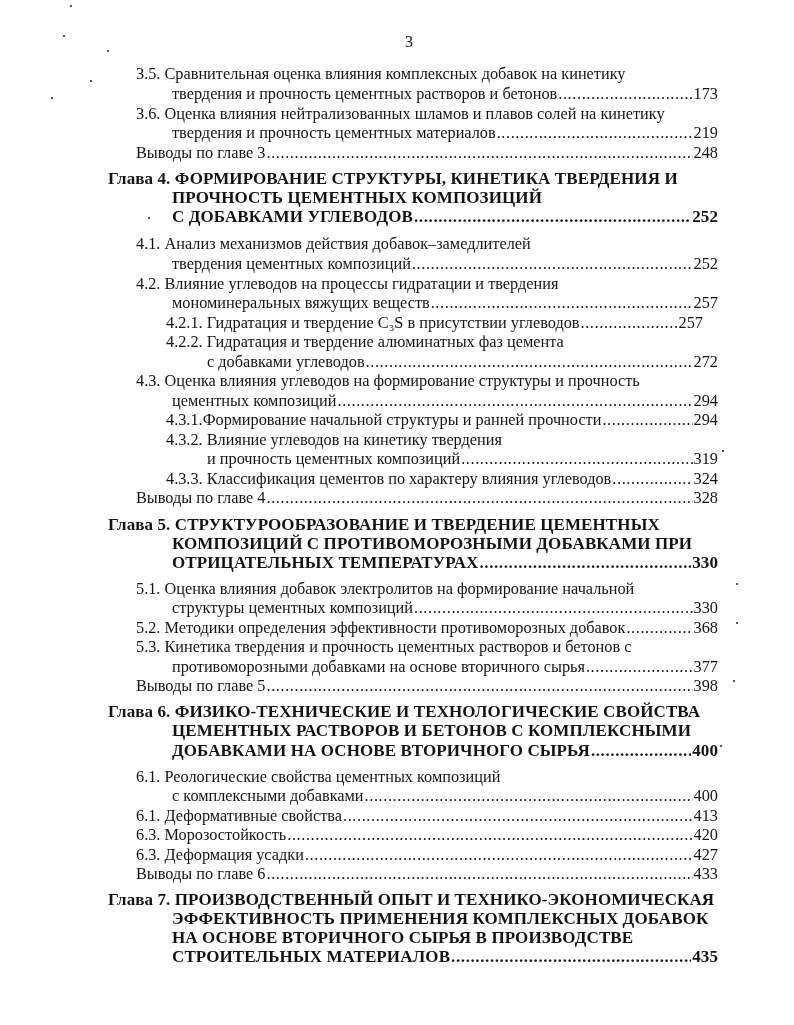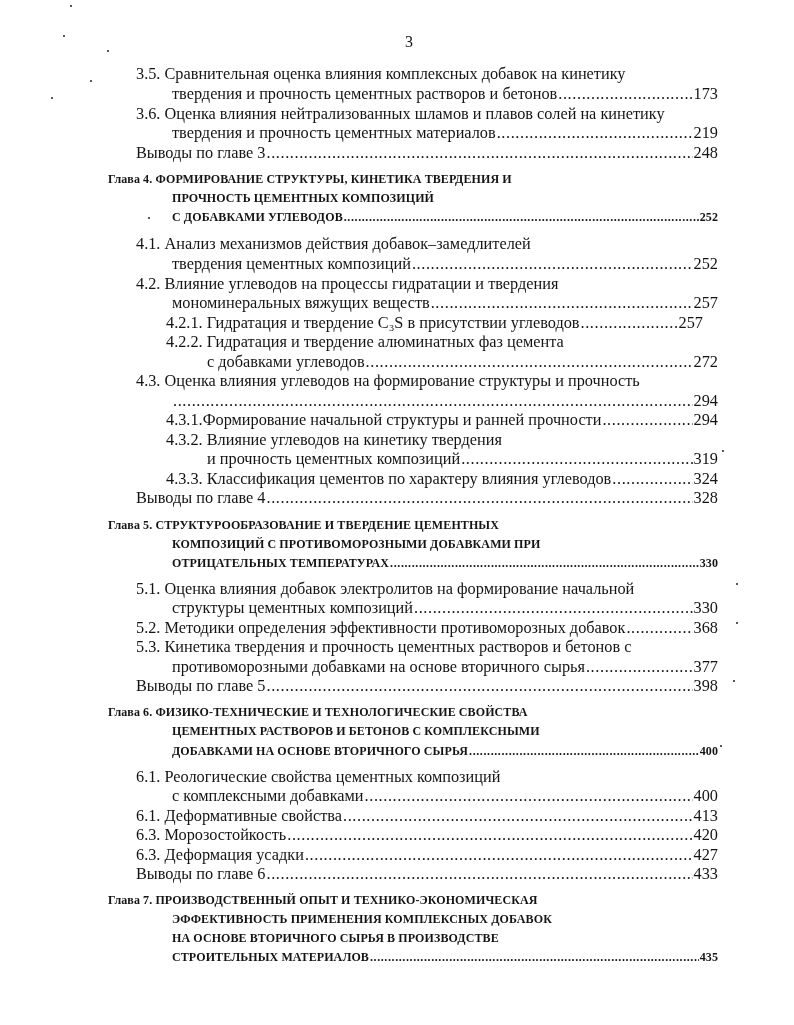--- a/index.html
+++ b/index.html
@@ -33,21 +33,21 @@
       flex: 1 1 auto;
       overflow: hidden;
       white-space: nowrap;
       margin: 0 1px;
     }
     .line .dots::after {
       content: "..................................................................................................................................................................................................................................";
       letter-spacing: 0.6px;
     }
     .line .pg { flex: 0 0 auto; }
-    .chap { font-weight: bold; font-size: 12px; letter-spacing: 0.1px; }
+    .chap { font-weight: bold; font-size: 17px; letter-spacing: 0.1px; }
     .speck {
       position: absolute; width: 2px; height: 2px;
       background: #222; border-radius: 1px;
     }
   </style>
 </head>
 <body>
 
 <div class="page-number">3</div>
 
@@ -119,20 +119,21 @@
   <div class="line" style="top:352px;left:207px;right:76px;">
       <span class="t">с добавками углеводов </span>
       <span class="dots"></span>
       <span class="pg">272</span>
     </div>
 
   <div class="line" style="top:371px;left:136px;">
       <span class="t">4.3. Оценка влияния углеводов на формирование структуры и прочность</span>
     </div>
   <div class="line" style="top:391px;left:172px;right:76px;">
+      <span class="t">цементных композиций </span>
       <span class="dots"></span>
       <span class="pg">294</span>
     </div>
 
   <div class="line" style="top:410px;left:166px;right:76px;">
       <span class="t">4.3.1.Формирование начальной структуры и ранней прочности </span>
       <span class="dots"></span>
       <span class="pg">294</span>
     </div>
 

